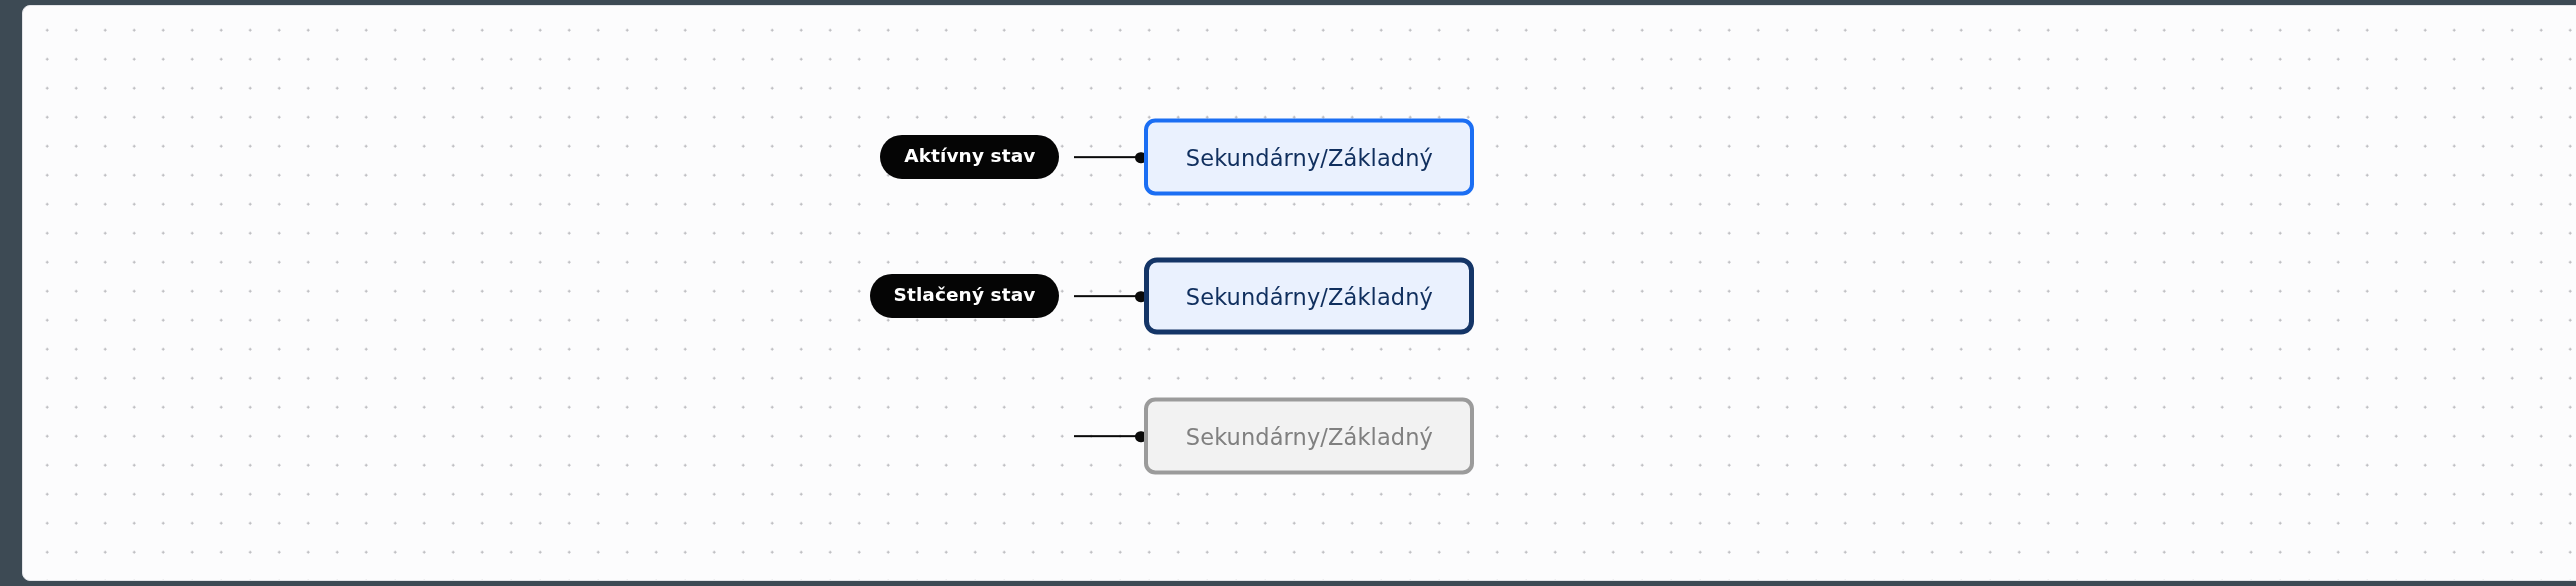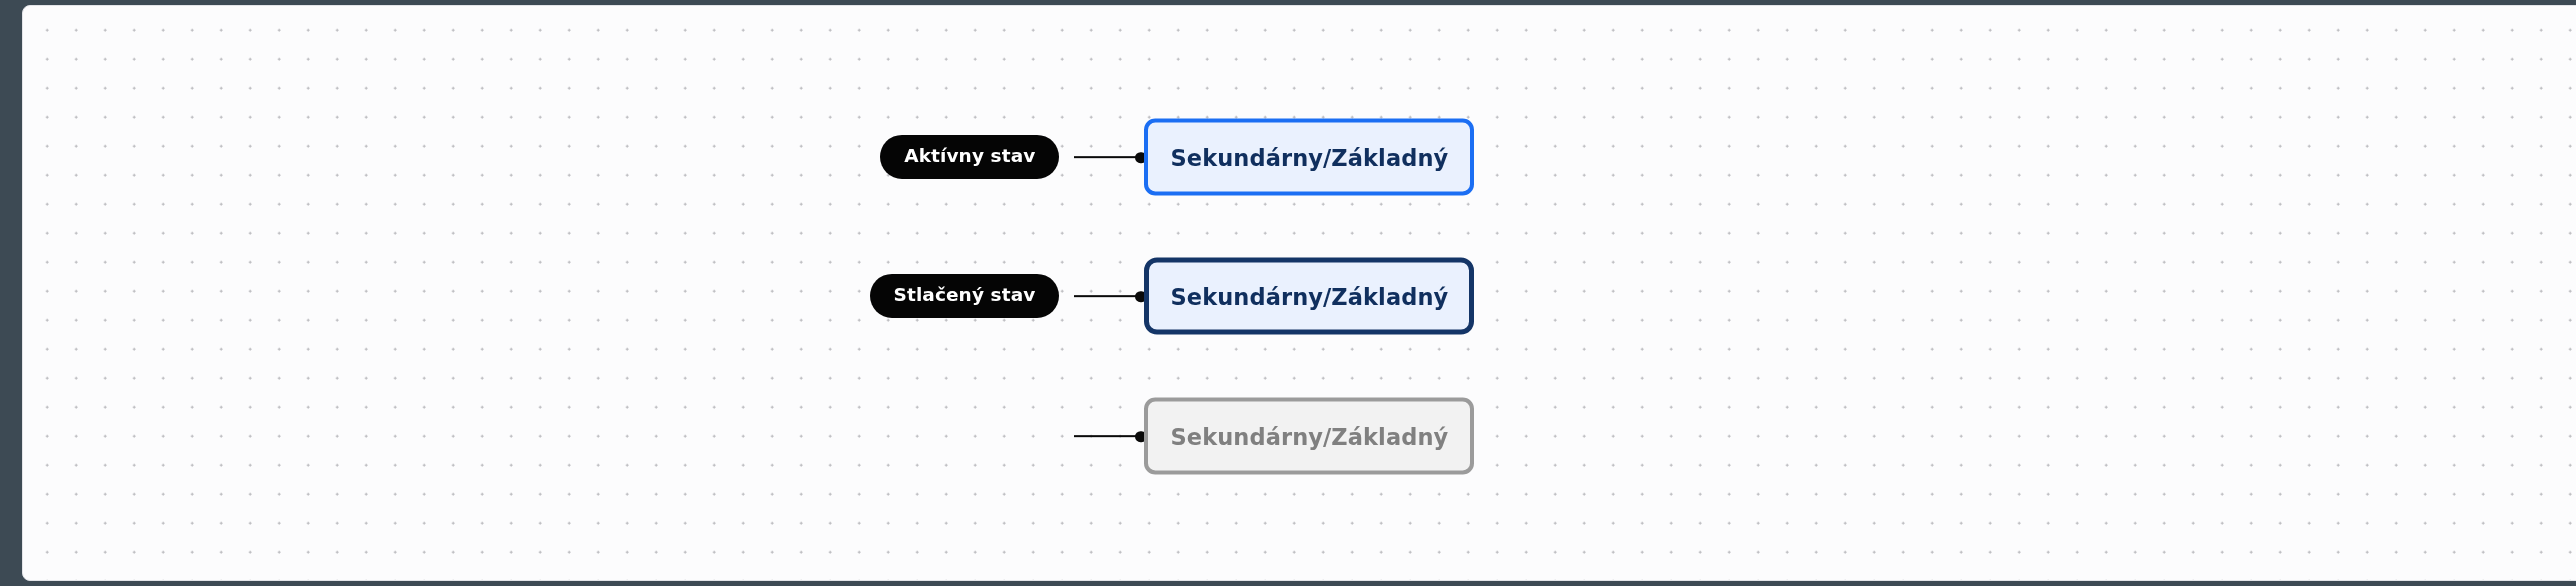--- a/index.html
+++ b/index.html
@@ -98,21 +98,21 @@
     top: 50%;
     transform: translateY(-50%);
     width: 330px;
     height: 77px;
     box-sizing: border-box;
     display: flex;
     align-items: center;
     justify-content: center;
     border-radius: 11.3px;
     font-size: 22.5px;
-    font-weight: 700;
+    font-weight: 400;
     line-height: 1;
     white-space: nowrap;
     letter-spacing: 0.1px;
   }
 
   .btn.state-active {
     background: #eaf1fe;
     border: 4px solid #1b6ef3;
     color: #102f5e;
   }

